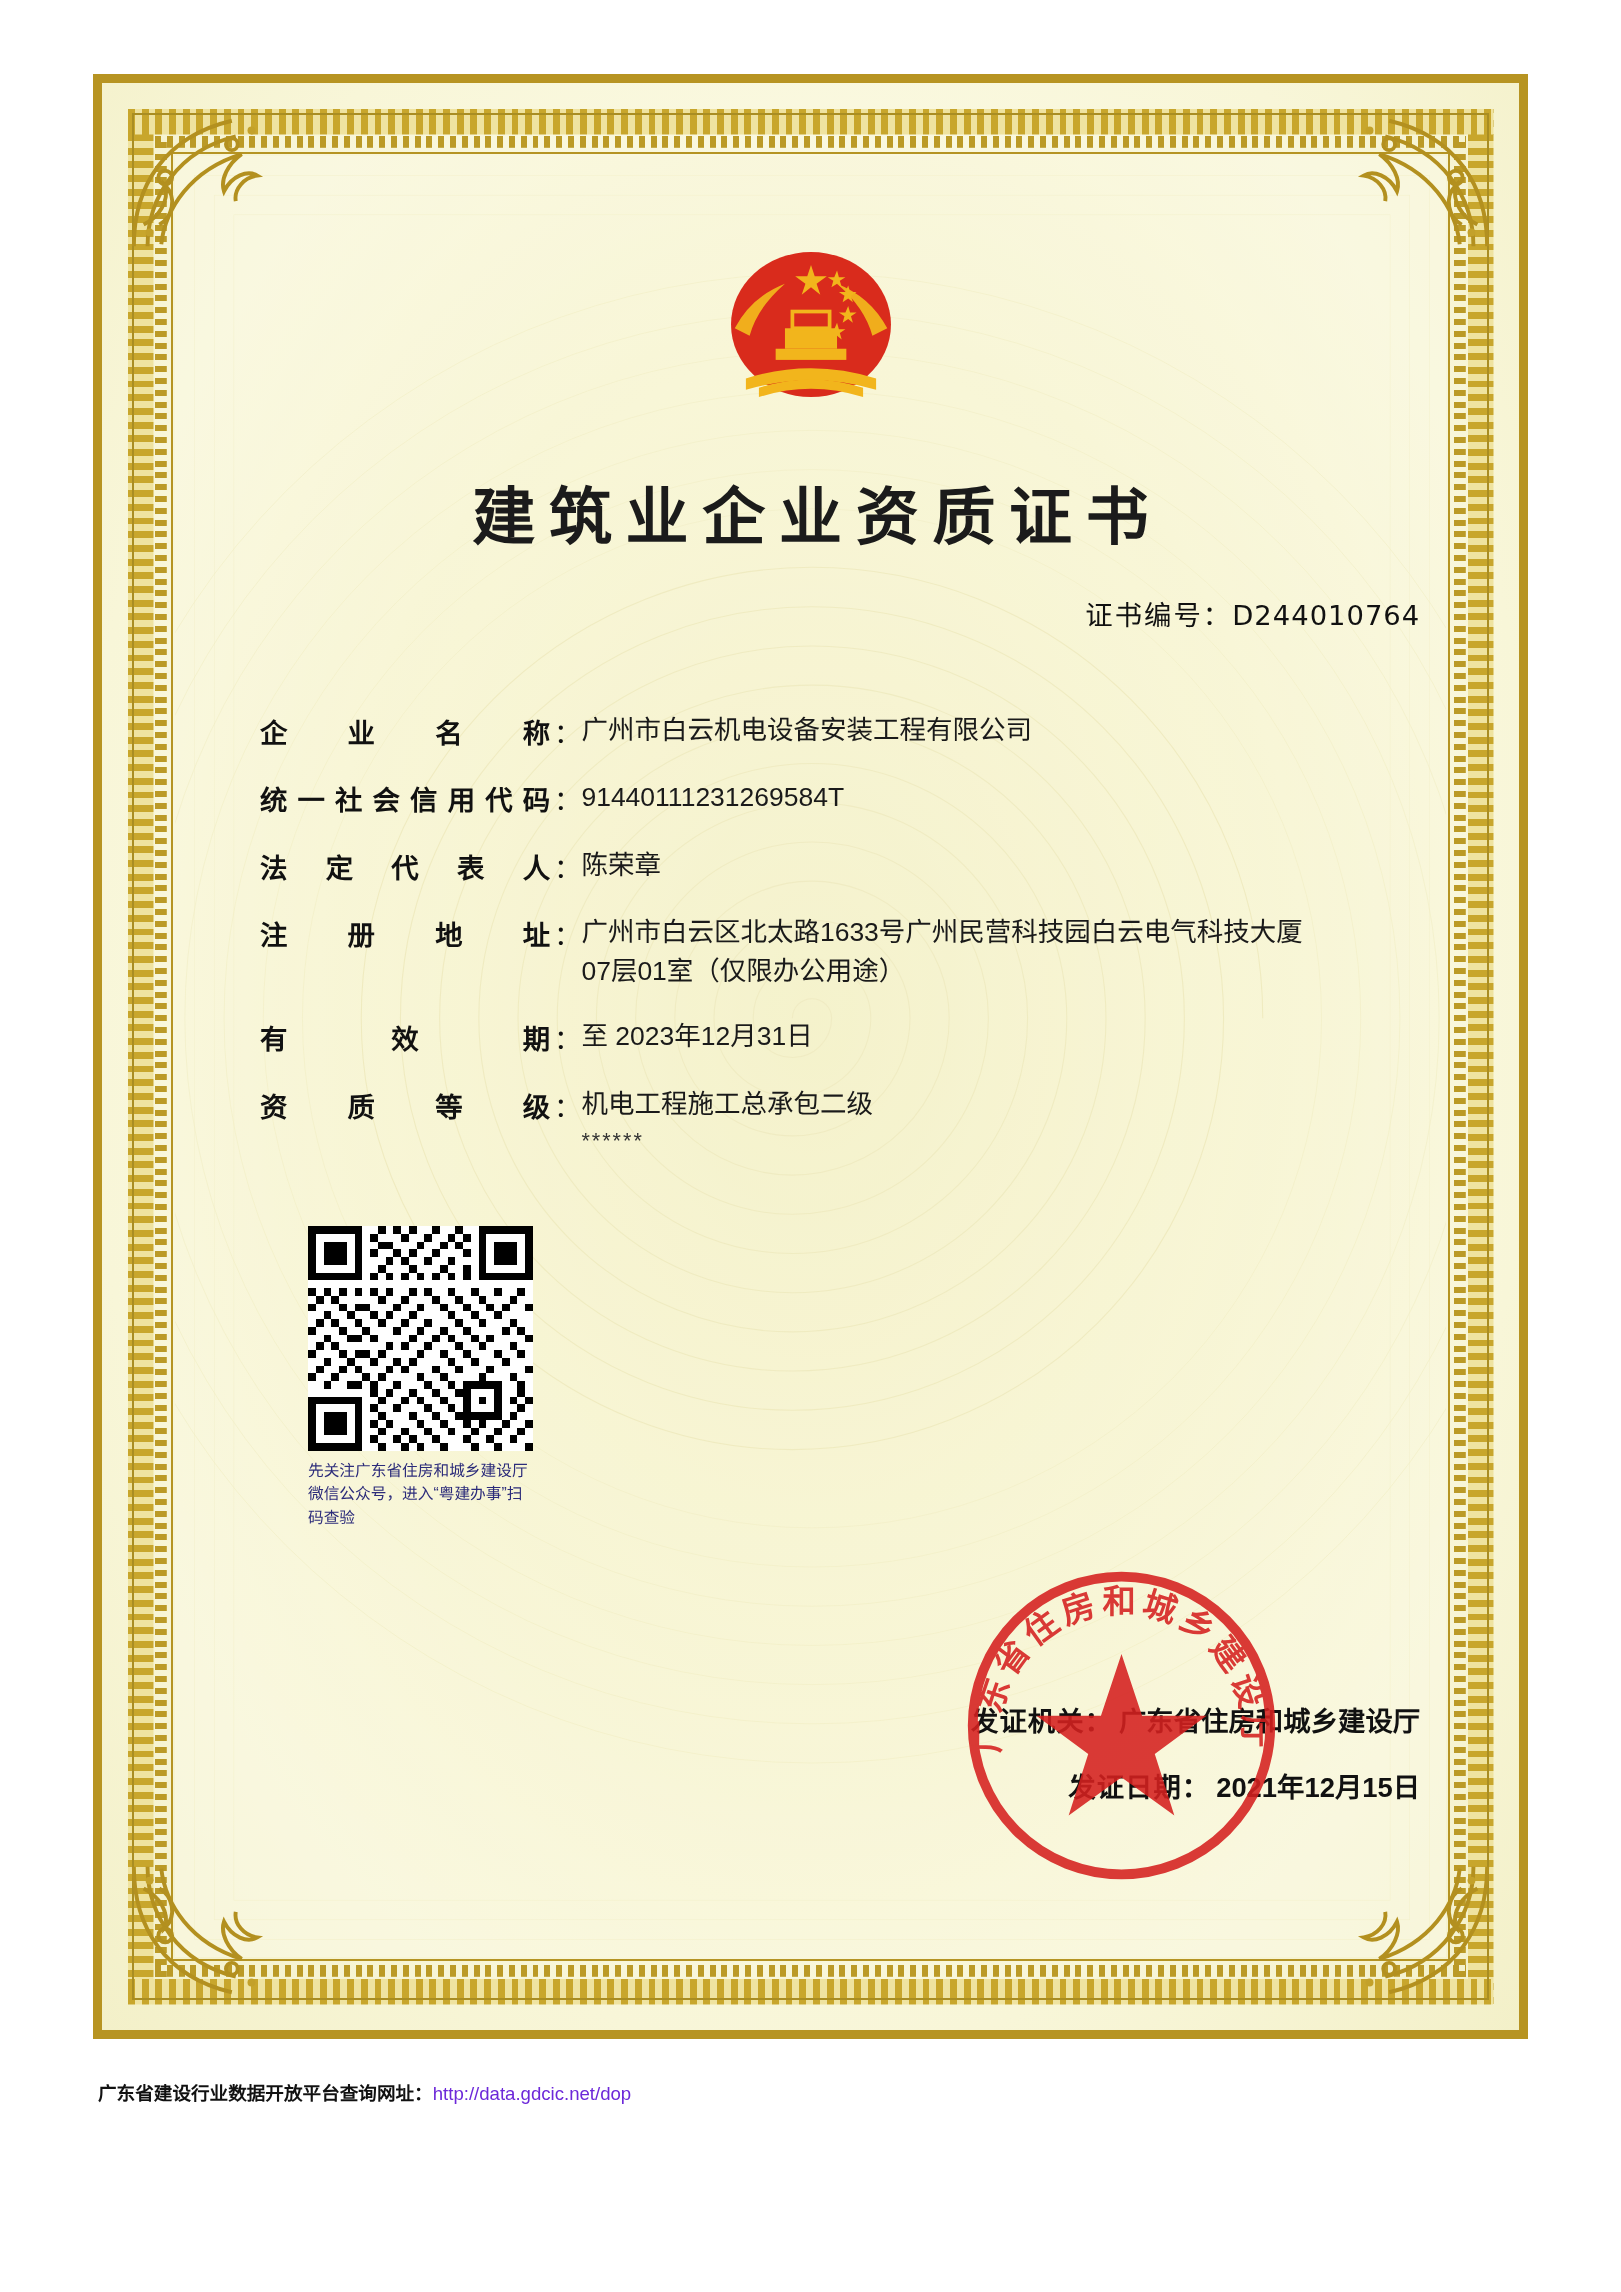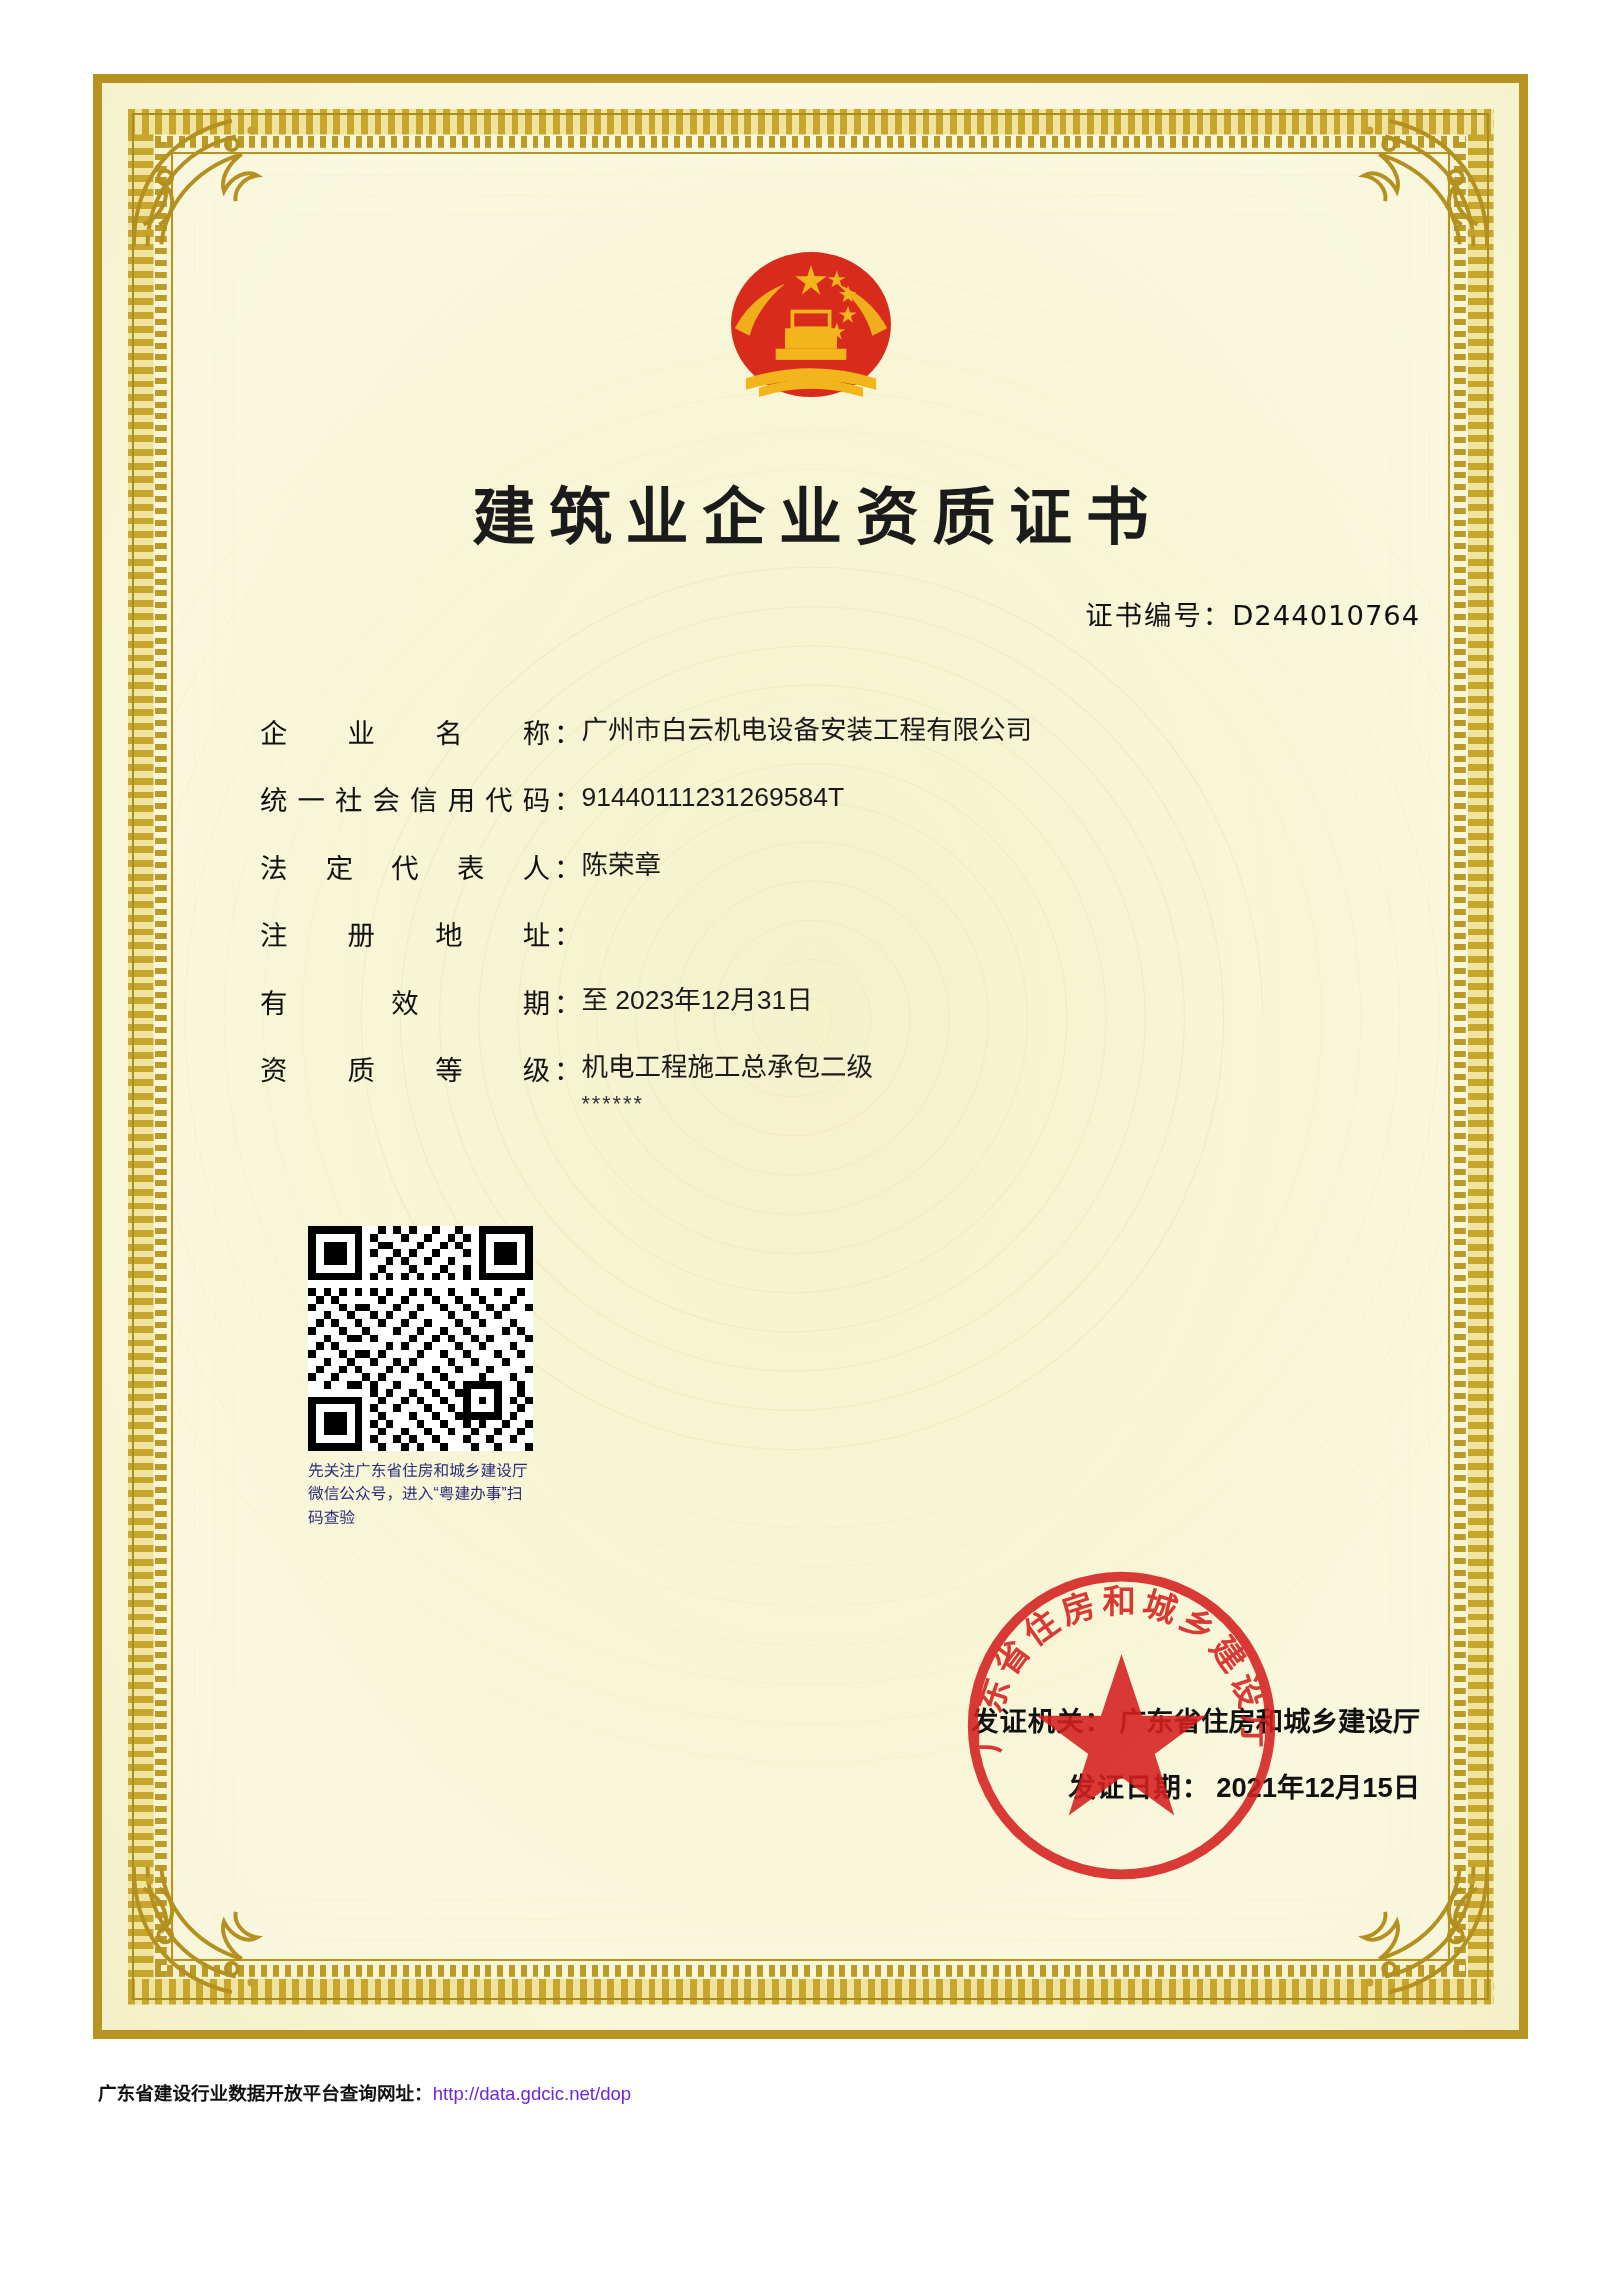--- a/index.html
+++ b/index.html
@@ -156,21 +156,21 @@
   .field {
     display: flex;
     align-items: flex-start;
     margin-bottom: 27.4px;
   }
   .field .label {
     width: 294px;
     flex: 0 0 294px;
     font-size: 27.4px;
     color: #111;
-    font-weight: 400;
+    font-weight: 700;
     text-align: justify;
     text-align-last: justify;
     padding-right: 3.9px;
     box-sizing: border-box;
   }
   .field .colon {
     flex: 0 0 13.7px;
     font-size: 27.4px;
     color: #111;
   }
@@ -410,20 +410,21 @@
 
         <div class="field">
           <div class="label">法定代表人</div>
           <div class="colon">：</div>
           <div class="value">陈荣章</div>
         </div>
 
         <div class="field">
           <div class="label">注册地址</div>
           <div class="colon">：</div>
+          <div class="value">广州市白云区北太路1633号广州民营科技园白云电气科技大厦07层01室（仅限办公用途）</div>
         </div>
 
         <div class="field">
           <div class="label">有效期</div>
           <div class="colon">：</div>
           <div class="value">至 2023年12月31日</div>
         </div>
 
         <div class="field">
           <div class="label">资质等级</div>

